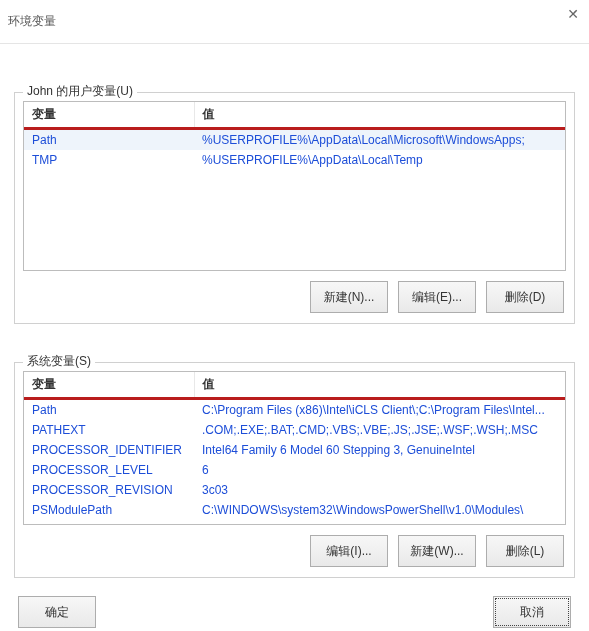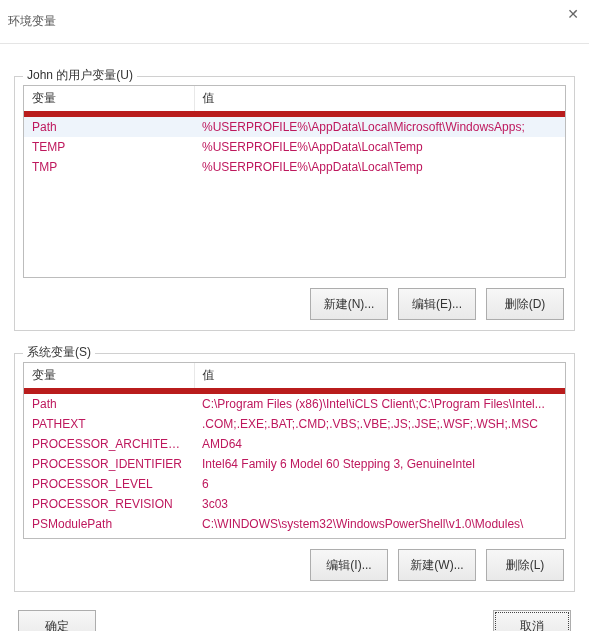--- a/index.html
+++ b/index.html
@@ -31,21 +31,21 @@
       width: 20px;
       height: 20px;
       display: flex;
       align-items: center;
       justify-content: center;
     }
     .content { padding: 10px 14px 4px 14px; }
     .group {
       border: 1px solid #d0d0d0;
       padding: 8px 8px 8px 8px;
-      margin-top: 22px;
+      margin-top: 38px;
       position: relative;
     }
     .group-label {
       position: absolute;
       top: -10px;
       left: 8px;
       background: #fff;
       padding: 0 4px;
       color: #333;
       font-size: 12px;
@@ -54,31 +54,31 @@
       border: 1px solid #bcbcbc;
       background: #fff;
     }
     table {
       width: 100%;
       border-collapse: collapse;
       table-layout: fixed;
     }
     thead th {
       text-align: left;
-      font-weight: normal;
+      font-weight: bold;
       padding: 4px 8px;
       background: #fff;
-      border-bottom: 6px solid #b91c1c;
+      border-bottom: 3px solid #b91c1c;
       border-right: 1px solid #e8e8e8;
       color: #333;
     }
     thead th:last-child { border-right: none; }
     tbody td {
       padding: 3px 8px;
-      color: #be185d;
+      color: #1d4ed8;
       white-space: nowrap;
       overflow: hidden;
       text-overflow: ellipsis;
     }
     tbody tr.selected td { background: #eef4fb; }
     .col-name { width: 170px; }
     .spacer { height: 100px; }
     .spacer-sys { height: 4px; }
     .btn-row {
       display: flex;
@@ -127,24 +127,20 @@
             <th>变量</th>
             <th>值</th>
           </tr>
         </thead>
         <tbody id="user-tbody">
             <tr class="selected">
               <td>Path</td>
               <td>%USERPROFILE%\AppData\Local\Microsoft\WindowsApps;</td>
             </tr>
             <tr>
-              <td>TEMP</td>
-              <td>%USERPROFILE%\AppData\Local\Temp</td>
-            </tr>
-            <tr>
               <td>TMP</td>
               <td>%USERPROFILE%\AppData\Local\Temp</td>
             </tr>
           </tbody>
       </table>
       <div class="spacer"></div>
     </div>
     <div class="btn-row">
       <button class="btn">新建(N)...</button>
       <button class="btn">编辑(E)...</button>
@@ -169,24 +165,20 @@
         <tbody id="system-tbody">
             <tr>
               <td>Path</td>
               <td>C:\Program Files (x86)\Intel\iCLS Client\;C:\Program Files\Intel...</td>
             </tr>
             <tr>
               <td>PATHEXT</td>
               <td>.COM;.EXE;.BAT;.CMD;.VBS;.VBE;.JS;.JSE;.WSF;.WSH;.MSC</td>
             </tr>
             <tr>
-              <td>PROCESSOR_ARCHITECT...</td>
-              <td>AMD64</td>
-            </tr>
-            <tr>
               <td>PROCESSOR_IDENTIFIER</td>
               <td>Intel64 Family 6 Model 60 Stepping 3, GenuineIntel</td>
             </tr>
             <tr>
               <td>PROCESSOR_LEVEL</td>
               <td>6</td>
             </tr>
             <tr>
               <td>PROCESSOR_REVISION</td>
               <td>3c03</td>

